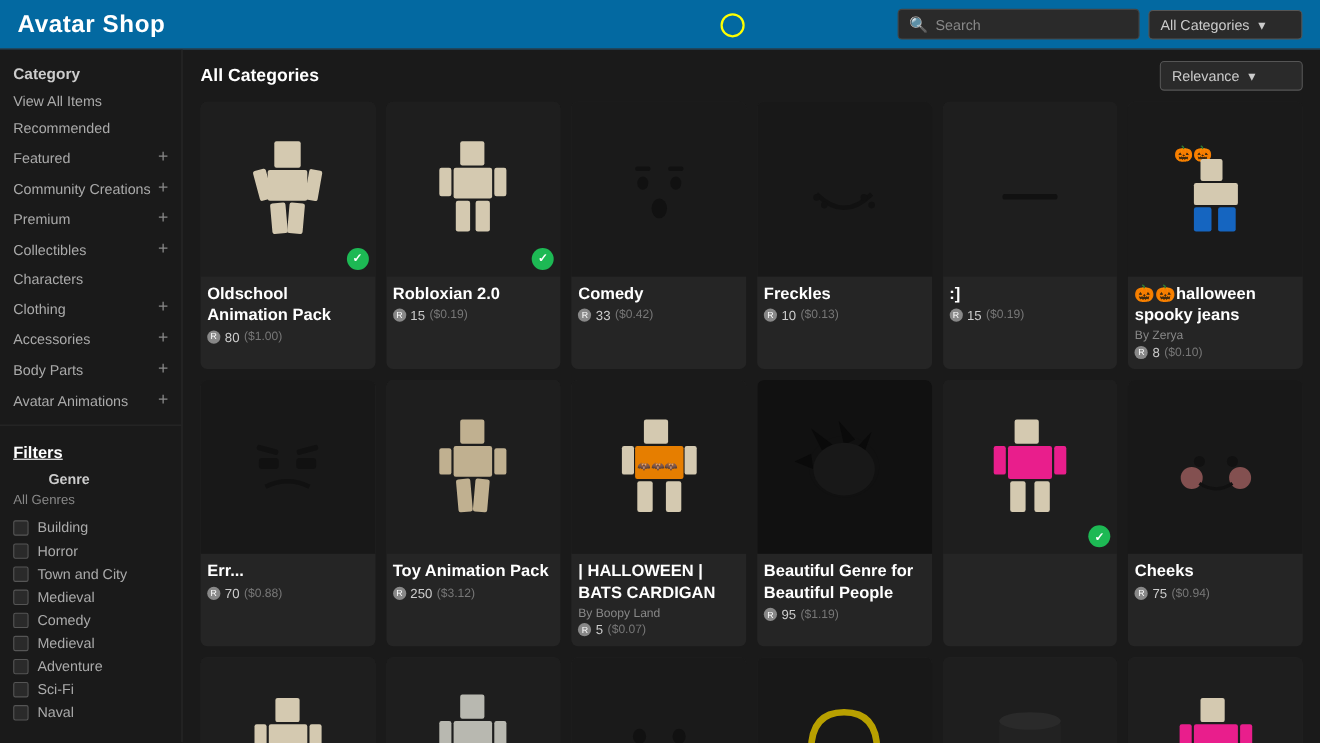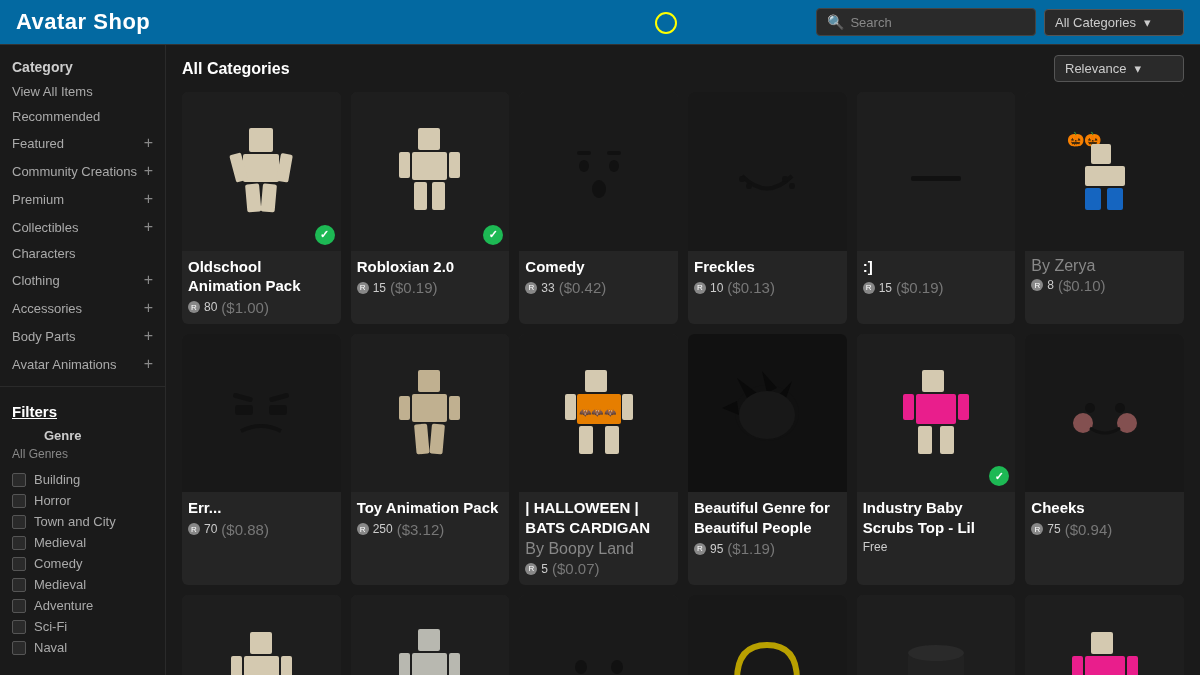--- a/index.html
+++ b/index.html
@@ -231,21 +231,21 @@
       padding: 6px 6px 8px;
     }
     .item-name {
       font-size: 15px;
       font-weight: 600;
       color: #fff;
       margin-bottom: 3px;
       line-height: 1.3;
     }
     .item-by {
-      font-size: 16px;
+      font-size: 11px;
       color: #888;
       margin-bottom: 2px;
     }
     .item-price {
       display: flex;
       align-items: center;
       gap: 4px;
       font-size: 12px;
       color: #ccc;
     }
@@ -256,21 +256,21 @@
       background: #888;
       display: flex;
       align-items: center;
       justify-content: center;
       font-size: 8px;
       color: #fff;
       flex-shrink: 0;
     }
     .price-usd {
       color: #777;
-      font-size: 15px;
+      font-size: 11px;
     }
     .item-free {
       font-size: 12px;
       color: #ccc;
     }
 
     .verified-badge {
       position: absolute;
       bottom: 6px;
       right: 6px;
@@ -527,20 +527,21 @@
         <div class="item-thumbnail" style="background:#1a1a1a;">
           <svg width="80" height="90" viewBox="0 0 80 90">
             <text x="2" y="18" font-size="14" fill="#fff">🎃🎃</text>
             <rect x="26" y="18" width="20" height="20" rx="2" fill="#d4c9b0"></rect>
             <rect x="20" y="40" width="40" height="20" rx="2" fill="#d4c9b0"></rect>
             <rect x="20" y="62" width="16" height="22" rx="2" fill="#1565c0"></rect>
             <rect x="42" y="62" width="16" height="22" rx="2" fill="#1565c0"></rect>
           </svg>
         </div>
         <div class="item-info">
+          <div class="item-name">🎃🎃halloween spooky jeans</div>
           <div class="item-by">By Zerya</div>
           <div class="item-price">
             <div class="robux-icon">R</div>
             <span>8</span>
             <span class="price-usd">($0.10)</span>
           </div>
         </div>
       </div>
 
       <div class="item-card">
@@ -639,24 +640,20 @@
             <rect x="26" y="2" width="22" height="22" rx="2" fill="#d4c9b0"></rect>
 
             <rect x="20" y="26" width="40" height="30" rx="2" fill="#e91e8c"></rect>
             <rect x="7" y="26" width="11" height="26" rx="2" fill="#e91e8c"></rect>
             <rect x="62" y="26" width="11" height="26" rx="2" fill="#e91e8c"></rect>
             <rect x="22" y="58" width="14" height="28" rx="2" fill="#d4c9b0"></rect>
             <rect x="44" y="58" width="14" height="28" rx="2" fill="#d4c9b0"></rect>
           </svg>
           <div class="verified-badge">✓</div>
         </div>
-        <div class="item-info">
-          <div class="item-name">Industry Baby Scrubs Top - Lil</div>
-          <div class="item-free">Free</div>
-        </div>
       </div>
 
       <div class="item-card">
         <div class="item-thumbnail" style="background:#181818;">
           <svg width="100" height="100" viewBox="0 0 100 100">
 
             <circle cx="28" cy="60" r="10" fill="#e88" opacity="0.5"></circle>
             <circle cx="72" cy="60" r="10" fill="#e88" opacity="0.5"></circle>
 
             <path d="M 35 65 Q 50 75 65 65" stroke="#111" stroke-width="3" fill="none"></path>

